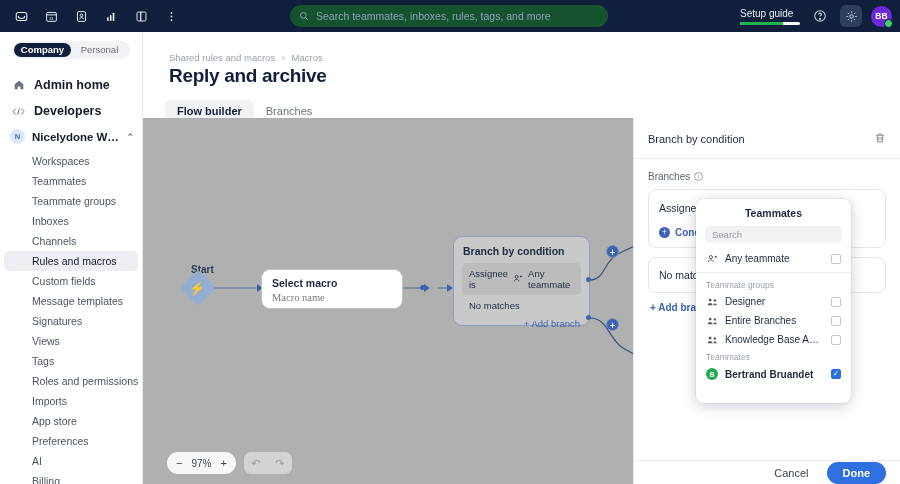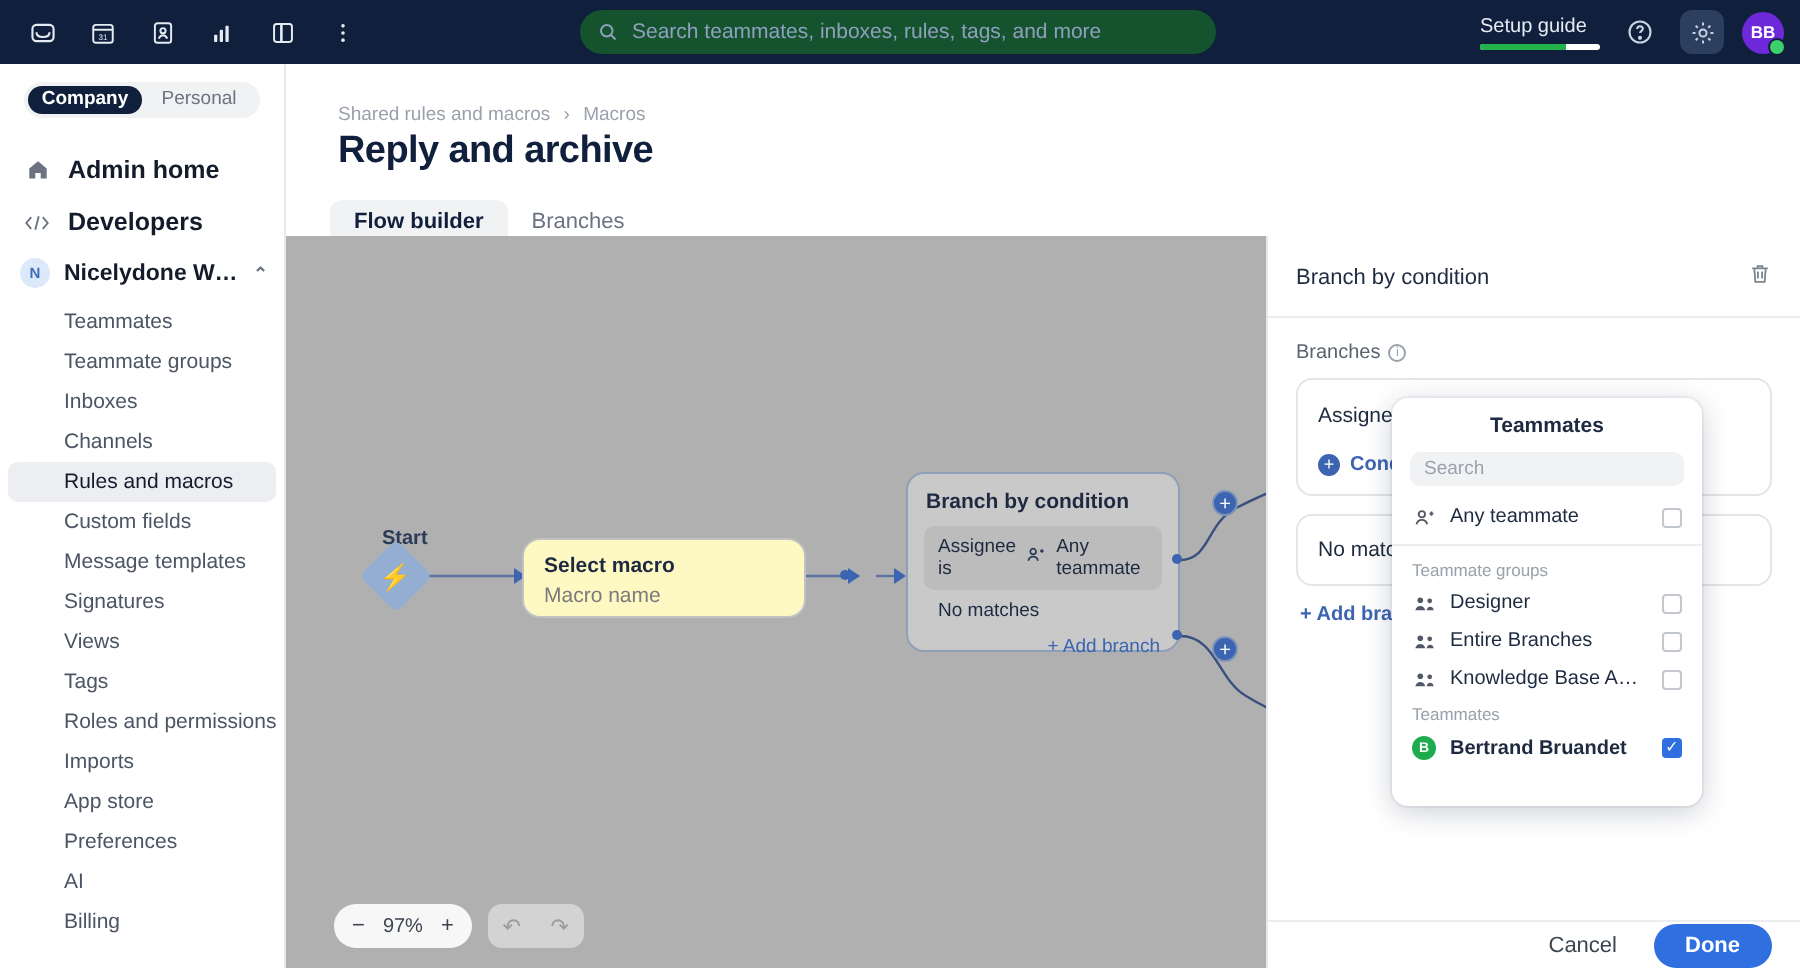--- a/index.html
+++ b/index.html
@@ -109,25 +109,25 @@
   }
   .node-label {
     position:absolute; font-size:10px; font-weight:bold; color:#2b3b57;
   }
   .start-diamond {
     position:absolute; width:26px; height:26px; background:#93aed2; transform:rotate(45deg);
     border-radius:4px; display:flex; align-items:center; justify-content:center;
   }
   .start-diamond span { transform:rotate(-45deg); color:#2f5fae; font-size:13px; line-height:1;}
   .card {
-    position:absolute; background:#fef9c3; border-radius:9px;
+    position:absolute; background:#ffffff; border-radius:9px;
   }
   .card.select-macro { border:1px solid #c2c2c2; }
   .card-title { font-size:10.5px; font-weight:bold; color:#1d2a40; }
-  .card-sub { font-size:10.5px; color:#7b7b7b; }
+  .card-sub { font-size:10.5px; color:#7b7b7b;font-family:Liberation Serif, serif; }
   .branch-card {
     position:absolute; background:#c9c9c9; border:1px solid #8f9fb8; border-radius:9px;
   }
   .branch-row {
     background:#bcbcbc; border-radius:5px; font-size:9.5px; color:#1d2a40;
     padding:5px 7px; display:flex; align-items:center; gap:5px;
   }
   .branch-row.plain { background:transparent; }
   .add-branch { font-size:9.5px; color:#3c64b0; text-align:right; }
   .plus-node {
@@ -355,20 +355,21 @@
       </div>
     </div>
 
     <div class="ws-row">
       <span class="ws-badge">N</span>
       <span class="ws-name">Nicelydone Wor...</span>
       <span class="chev">⌃</span>
     </div>
 
     <div class="subnav">
+      <div class="subitem">Workspaces</div>
       <div class="subitem">Teammates</div>
       <div class="subitem">Teammate groups</div>
       <div class="subitem">Inboxes</div>
       <div class="subitem">Channels</div>
       <div class="subitem active">Rules and macros</div>
       <div class="subitem">Custom fields</div>
       <div class="subitem">Message templates</div>
       <div class="subitem">Signatures</div>
       <div class="subitem">Views</div>
       <div class="subitem">Tags</div>

